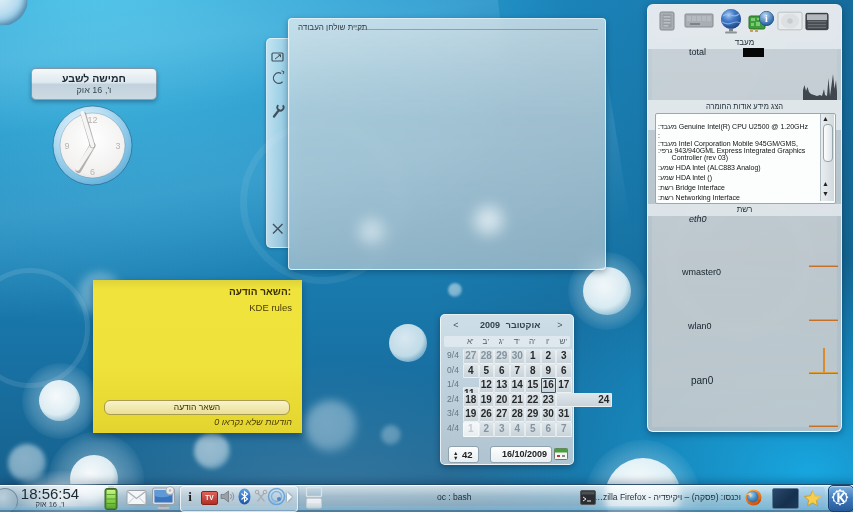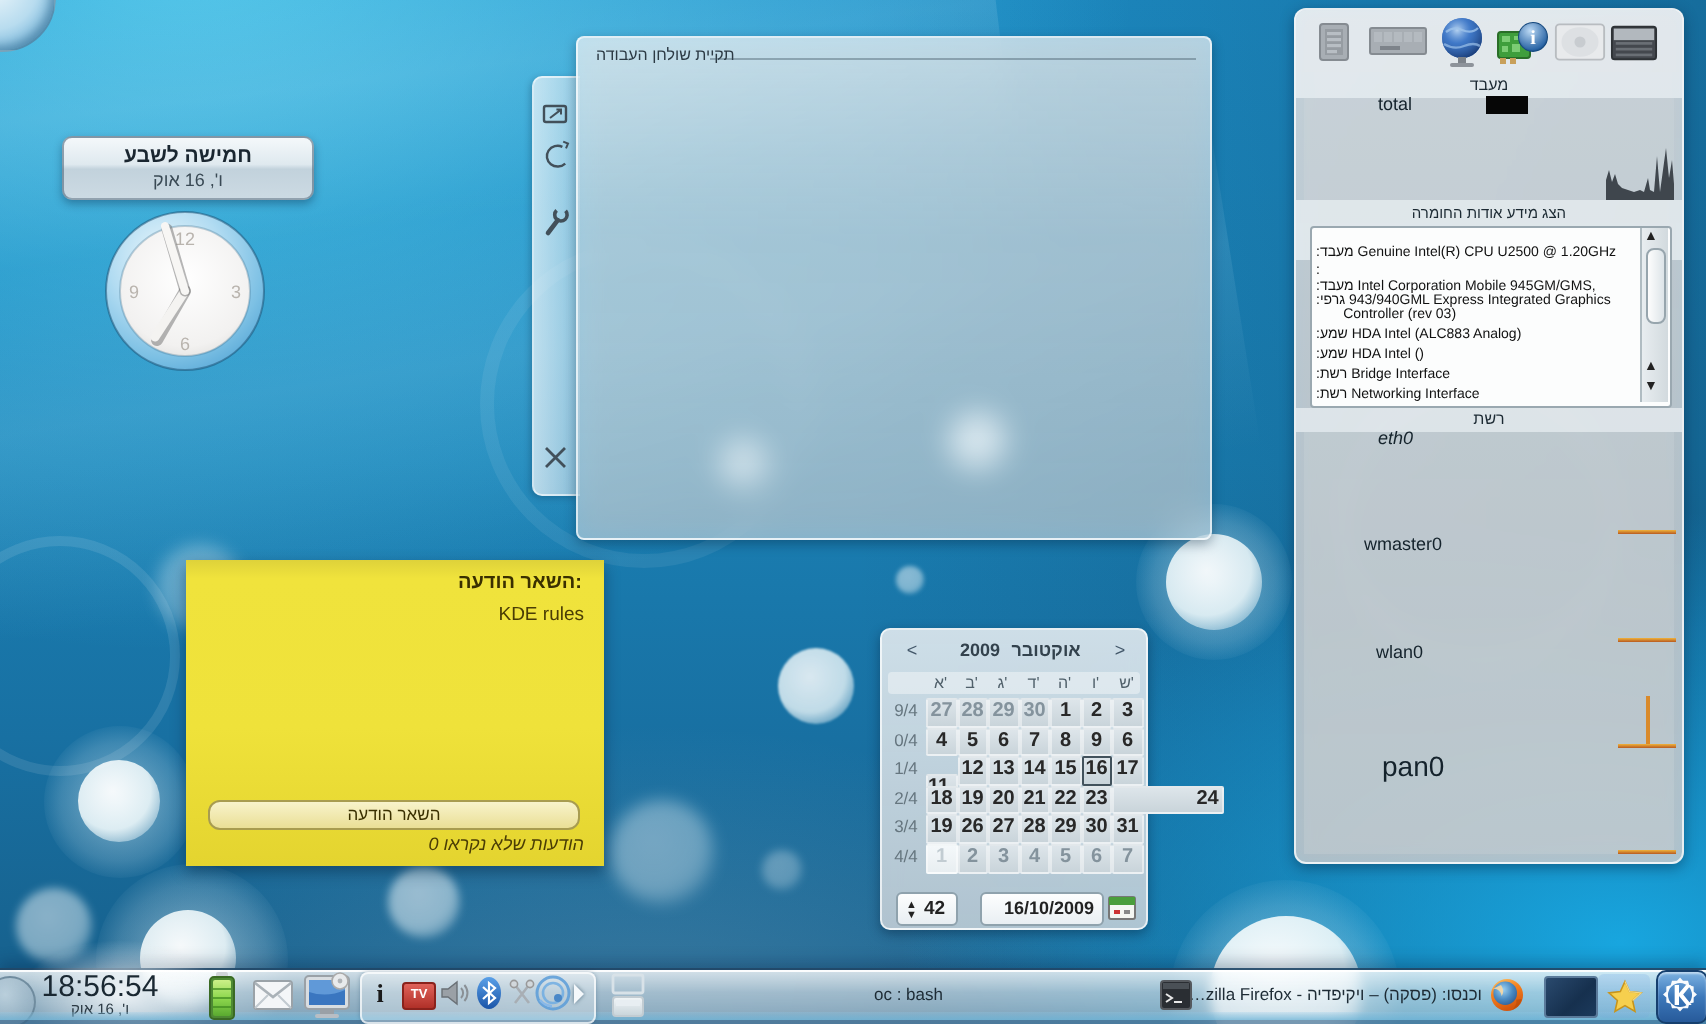--- a/index.html
+++ b/index.html
@@ -282,21 +282,21 @@
     <div style="position:absolute;left:2px;top:10px;width:8px;height:36px;border-radius:4px;background:linear-gradient(90deg,#fdfdfd,#dde4e8);border:1px solid #97a5ad;"></div>
     <div style="position:absolute;left:1px;top:66px;font-size:7px;color:#222;">▲</div>
     <div style="position:absolute;left:1px;top:76px;font-size:7px;color:#222;">▼</div>
   </div>
   <div style="position:absolute;left:0;top:199px;right:0;height:12px;background:rgba(245,250,252,.6);text-align:center;font-size:8px;color:#1c2a33;line-height:12px;">רשת</div>
 
   <div style="position:absolute;left:4px;top:211px;right:4px;height:211px;background:rgba(205,214,220,.3);"></div>
   <div style="position:absolute;left:41px;top:209px;font-size:9px;color:#15232c;font-style:italic;">eth0</div>
   <div style="position:absolute;left:34px;top:262px;font-size:9px;color:#15232c;">wmaster0</div>
   <div style="position:absolute;left:40px;top:316px;font-size:9px;color:#15232c;">wlan0</div>
-  <div style="position:absolute;left:43px;top:370px;font-size:14px;color:#15232c;">pan0</div>
+  <div style="position:absolute;left:43px;top:370px;font-size:10px;color:#15232c;">pan0</div>
   <div style="position:absolute;left:161px;top:260px;width:29px;height:2px;background:linear-gradient(#efb33c,#b85a20);"></div>
   <div style="position:absolute;left:161px;top:314px;width:29px;height:2px;background:linear-gradient(#efb33c,#b85a20);"></div>
   <div style="position:absolute;left:161px;top:367px;width:29px;height:2px;background:linear-gradient(#efb33c,#b85a20);"></div>
   <div style="position:absolute;left:175px;top:343px;width:2px;height:24px;background:#d98a2b;"></div>
   <div style="position:absolute;left:161px;top:420px;width:29px;height:2px;background:linear-gradient(#efb33c,#b85a20);"></div>
 </div>
 <div id="content4"></div>
 
 <div style="position:absolute;left:0;top:484px;width:853px;height:28px;background:linear-gradient(rgba(252,254,255,.8),rgba(228,238,244,.6) 40%,rgba(192,210,222,.5));border-top:1px solid rgba(18,58,92,.85);box-shadow:inset 0 1px 0 rgba(255,255,255,.9), 0 -3px 7px rgba(0,30,60,.28);backdrop-filter:blur(3px) saturate(.8);"></div>
 <div style="position:absolute;left:10px;top:470px;width:100px;height:55px;background:radial-gradient(closest-side,rgba(255,255,255,.8),rgba(255,255,255,0));"></div>

